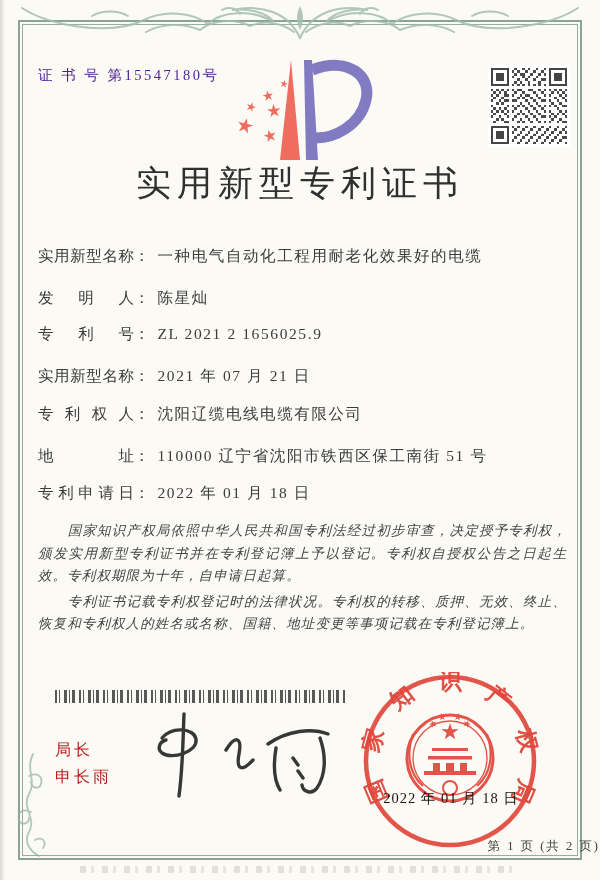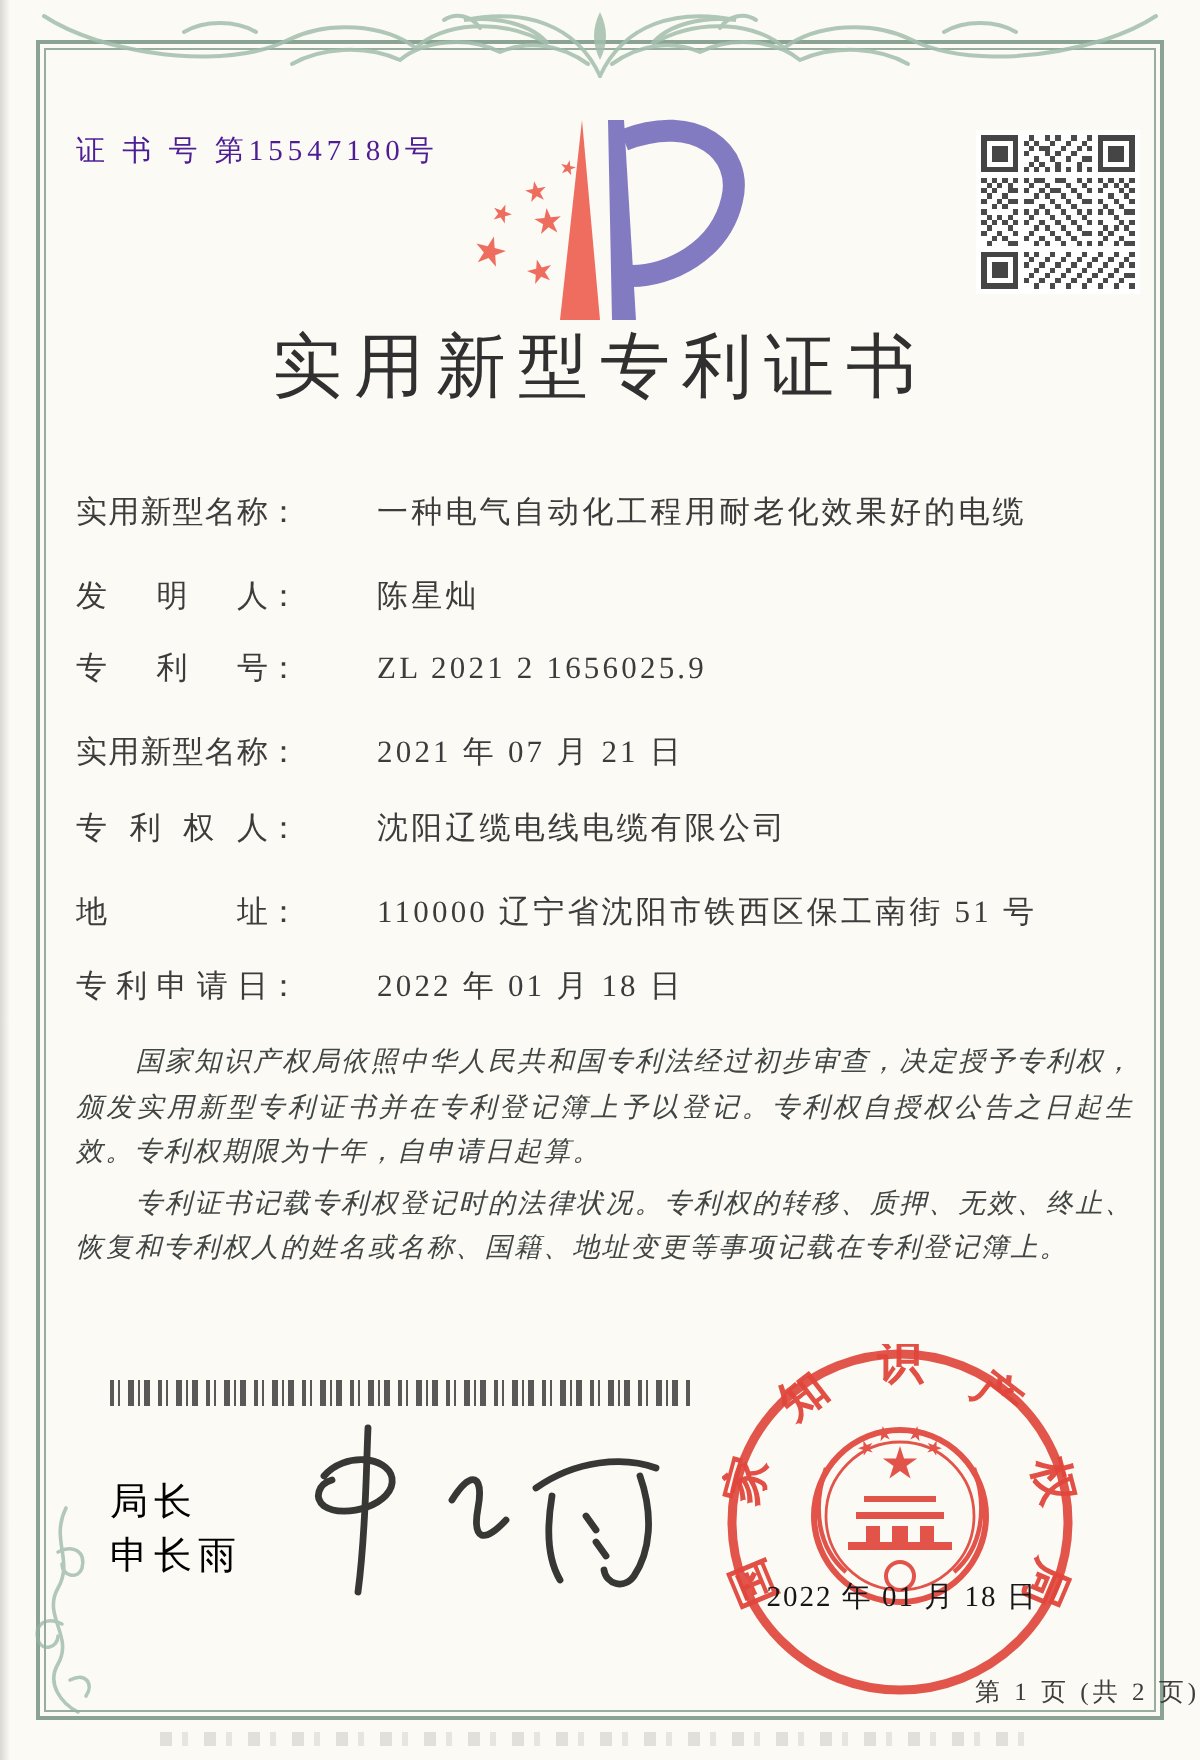--- a/index.html
+++ b/index.html
@@ -23,35 +23,35 @@
     background:repeating-linear-gradient(90deg,#9d9d96 0 6px,transparent 6px 11px,#b0b0a8 11px 14px,transparent 14px 22px);}
   .cert-no{position:absolute;left:38px;top:66px;font-size:14.5px;letter-spacing:2.5px;color:#4c1d95;}
   .logo{position:absolute;left:228px;top:54px;width:148px;height:114px;}
   .qr{position:absolute;left:488px;top:64px;width:82px;height:84px;}
   .title{position:absolute;left:0;top:160px;width:100%;text-align:center;
     font-size:35px;font-weight:400;letter-spacing:6px;color:#303030;}
   .fields{position:absolute;left:38px;top:246px;right:30px;}
   .frow{position:absolute;left:0;white-space:nowrap;font-size:15.5px;color:#3c3c3c;}
   .frow .flabel{display:inline-block;width:96px;text-align:justify;text-align-last:justify;letter-spacing:0;vertical-align:top;}
   .frow .fcolon{display:inline-block;margin-right:8px;}
-  .frow .fvalue{letter-spacing:1.6px;margin-left:31px;}
+  .frow .fvalue{letter-spacing:1.6px;}
   .r1{top:0;} .r2{top:42px;} .r3{top:78px;} .r4{top:120px;}
   .r5{top:158px;} .r6{top:200px;} .r7{top:237px;}
   .grant-no{position:absolute;left:252px;top:0;white-space:nowrap;}
   .grant-no .flabel{width:82px;}
   .paras{position:absolute;left:38px;top:520px;right:33px;}
   .paras p{margin:0 0 3px 0;font-size:13.5px;line-height:22.5px;letter-spacing:1.1px;
     font-style:italic;color:#414544;text-indent:2.2em;text-align:justify;}
   .barcode{position:absolute;left:55px;top:690px;width:292px;height:13px;opacity:.85;
     background:repeating-linear-gradient(90deg,
       #3c3c3c 0 2px,transparent 2px 4px,#3c3c3c 4px 5px,transparent 5px 9px,
       #3c3c3c 9px 12px,transparent 12px 14px,#3c3c3c 14px 15px,transparent 15px 17px,
       #3c3c3c 17px 20px,transparent 20px 24px);}
-  .signer{position:absolute;left:55px;top:738px;font-size:19px;line-height:27px;
-    color:#000000;letter-spacing:3px;font-family:Liberation Serif, serif;}
+  .signer{position:absolute;left:55px;top:738px;font-size:16px;line-height:27px;
+    color:#b91c1c;letter-spacing:3px;font-family:Liberation Mono, monospace;}
   .signature{position:absolute;left:150px;top:708px;width:185px;height:96px;}
   .seal{position:absolute;left:361px;top:672px;width:178px;height:178px;}
   .seal-date{position:absolute;left:366px;top:789px;width:170px;text-align:center;
     font-size:14.5px;letter-spacing:1px;color:#161616;z-index:5;}
   .footer{position:absolute;left:0;top:838px;width:100%;text-align:right;
     font-size:12.5px;letter-spacing:2px;color:#3d3d3d;}
 </style>
 </head>
 <body>
 

